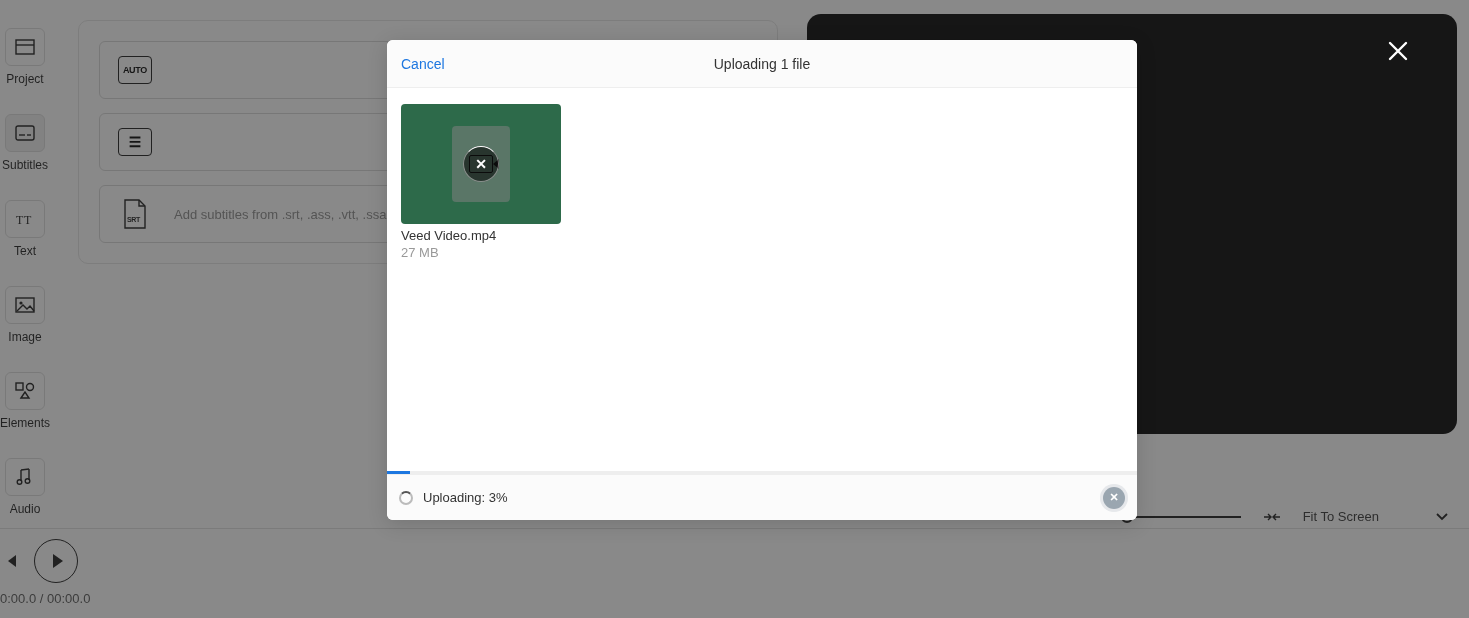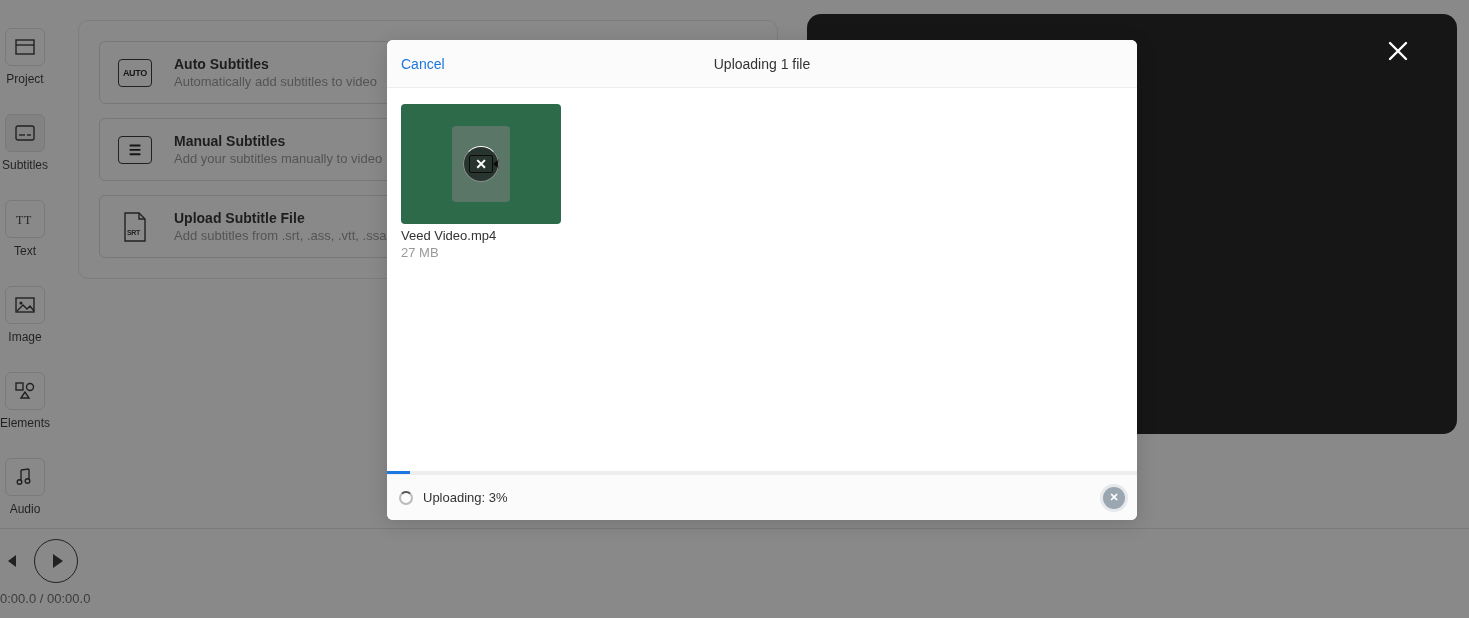--- a/index.html
+++ b/index.html
@@ -152,63 +152,73 @@
       </div>
       <span class="lbl">Draw</span>
     </div>
   </div>
 
   <div class="panel">
     <div class="option">
       <div class="oico">
           <span>AUTO</span>
         </div>
-      <div class="otxt">
-        <span class="ot1">Auto Subtitles</span>
-        <span class="ot2">Automatically add subtitles to video</span>
-      </div>
     </div>
     <div class="option">
       <div class="oico" style="font-size:14px;">
           <span>☰</span>
         </div>
-      <div class="otxt">
-        <span class="ot1">Manual Subtitles</span>
-        <span class="ot2">Add your subtitles manually to video</span>
-      </div>
     </div>
     <div class="option">
       <div class="oico" style="border:none;">
         <svg width="26" height="30" viewBox="0 0 26 30">
             <path d="M3 1 H17 L23 7 V29 H3 Z" fill="none" stroke="#1a1a1a" stroke-width="1.4"></path>
             <path d="M17 1 V7 H23" fill="none" stroke="#1a1a1a" stroke-width="1.4"></path>
             <text x="5" y="23" font-size="7" font-weight="700" fill="#1a1a1a">SRT</text>
           </svg>
       </div>
       <div class="otxt">
-        <span class="ot1">Upload Subtitle File</span>
         <span class="ot2">Add subtitles from .srt, .ass, .vtt, .ssa files</span>
       </div>
     </div>
   </div>
 
   <div class="preview"></div>
 
   <div class="timeline-sep"></div>
   <div class="timeline">
     <div class="playgroup">
       <div class="playbtn-sm">
         <div class="tri-sm" style="transform:scaleX(-1);"></div>
       </div>
       <div class="playbtn-lg">
         <div class="tri"></div>
       </div>
     </div>
     <div class="timecode">
       <span>0:00.0</span><span> / </span><span>00:00.0</span>
+    </div>
+    <div class="zoom-area">
+      <div class="slider">
+          <div class="knob"></div>
+        </div>
+      <span>
+        <svg width="18" height="12" viewBox="0 0 18 12">
+            <path d="M1 6 L7 6 M5 3 L8 6 L5 9" stroke="#1a1a1a" fill="none" stroke-width="1.4"></path>
+            <path d="M17 6 L11 6 M13 3 L10 6 L13 9" stroke="#1a1a1a" fill="none" stroke-width="1.4"></path>
+          </svg>
+      </span>
+      <div class="fit-btn">
+        <span>Fit To Screen</span>
+      </div>
+      <span class="chev">
+        <svg width="14" height="10" viewBox="0 0 14 10">
+            <path d="M2 2 L7 7 L12 2" fill="none" stroke="#1a1a1a" stroke-width="1.8"></path>
+          </svg>
+      </span>
     </div>
   </div>
 </div>
 
 <div class="dim"></div>
 
 <div class="preview-close">
   <svg width="22" height="22" viewBox="0 0 22 22">
       <path d="M3 3 L19 19 M19 3 L3 19" stroke="#fff" stroke-width="2.4" stroke-linecap="round"></path>
     </svg>

